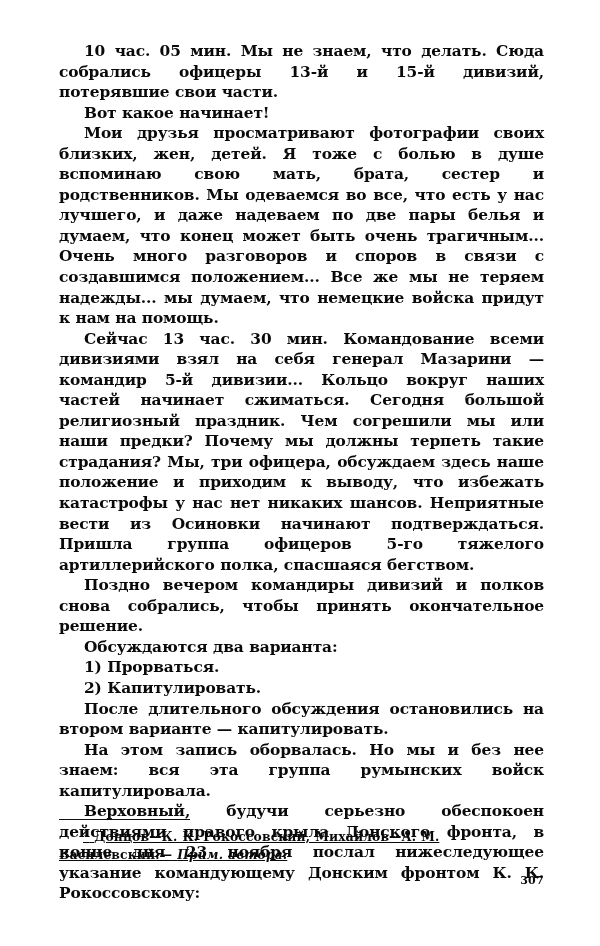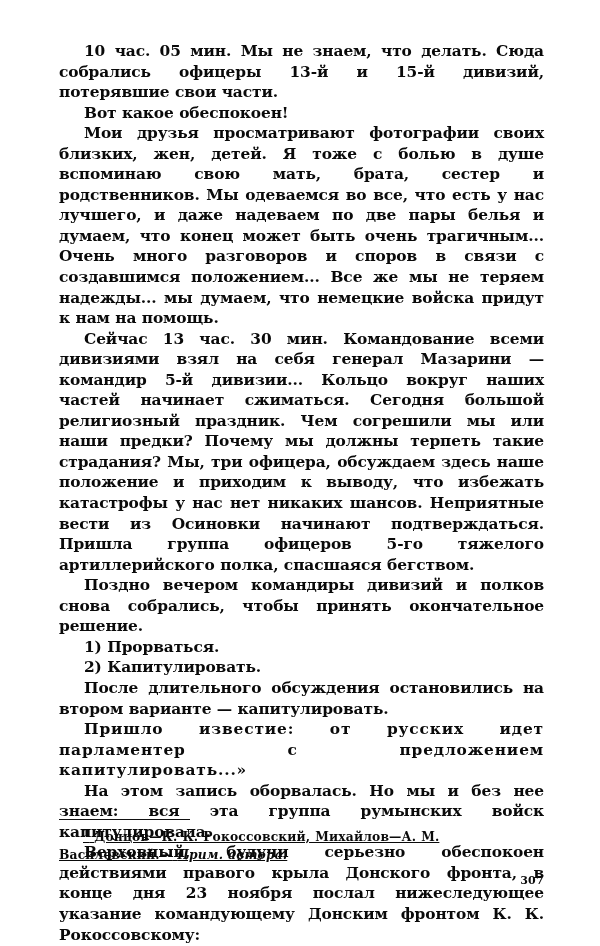--- a/index.html
+++ b/index.html
@@ -105,28 +105,28 @@
   }
 </style>
 </head>
 <body>
 
 <div class="page">
 
   <div class="textblock">
 
     <p class="body">10 час. 05 мин. Мы не знаем, что делать. Сюда собрались офицеры 13-й и 15-й дивизий, потерявшие свои части.</p>
-    <p class="body shortline">Вот какое обеспокоен!</p>
+    <p class="body shortline">Вот какое начинает!</p>
     <p class="body">Мои друзья просматривают фотографии своих близких, жен, детей. Я тоже с болью в душе вспоминаю свою мать, брата, сестер и родственников. Мы одеваемся во все, что есть у нас лучшего, и даже надеваем по две пары белья и думаем, что конец может быть очень трагичным... Очень много разговоров и споров в связи с создавшимся положением... Все же мы не теряем надежды... мы думаем, что немецкие войска придут к нам на помощь.</p>
     <p class="body">Сейчас 13 час. 30 мин. Командование всеми дивизиями взял на себя генерал Мазарини — командир 5-й дивизии... Кольцо вокруг наших частей начинает сжиматься. Сегодня большой религиозный праздник. Чем согрешили мы или наши предки? Почему мы должны терпеть такие страдания? Мы, три офицера, обсуждаем здесь наше положение и приходим к выводу, что избежать катастрофы у нас нет никаких шансов. Неприятные вести из Осиновки начинают подтверждаться. Пришла группа офицеров 5-го тяжелого артиллерийского полка, спасшаяся бегством.</p>
     <p class="body">Поздно вечером командиры дивизий и полков снова собрались, чтобы принять окончательное решение.</p>
+    <p class="body shortline">Обсуждаются два варианта:</p>
     <p class="body shortline">1) Прорваться.</p>
     <p class="body shortline">2) Капитулировать.</p>
     <p class="body">После длительного обсуждения остановились на втором варианте — капитулировать.</p>
-    <p class="body spaced">Пришло известие: от русских идет парламентер с предложением капитулировать...»</p>
     <p class="body">На этом запись оборвалась. Но мы и без нее знаем: вся эта группа румынских войск капитулировала.</p>
     <p class="body">Верховный, будучи серьезно обеспокоен действиями правого крыла Донского фронта, в конце дня 23 ноября послал нижеследующее указание командующему Донским фронтом К. К. Рокоссовскому:</p>
 
   </div>
 
   <div class="footnote-area">
     <div class="footnote-rule"></div>
     <p class="footnote"><sup class="fnmark">1</sup> <span>Донцов—К. К. Рокоссовский, Михайлов—А. М. Василевский.—</span> <span class="italic">Прим. автора.</span></p>
   </div>
 

